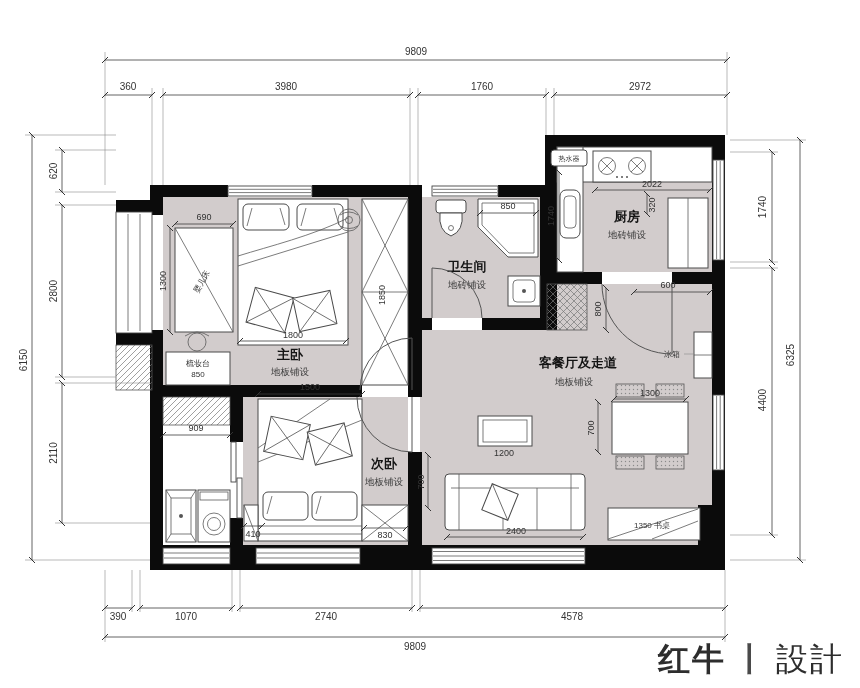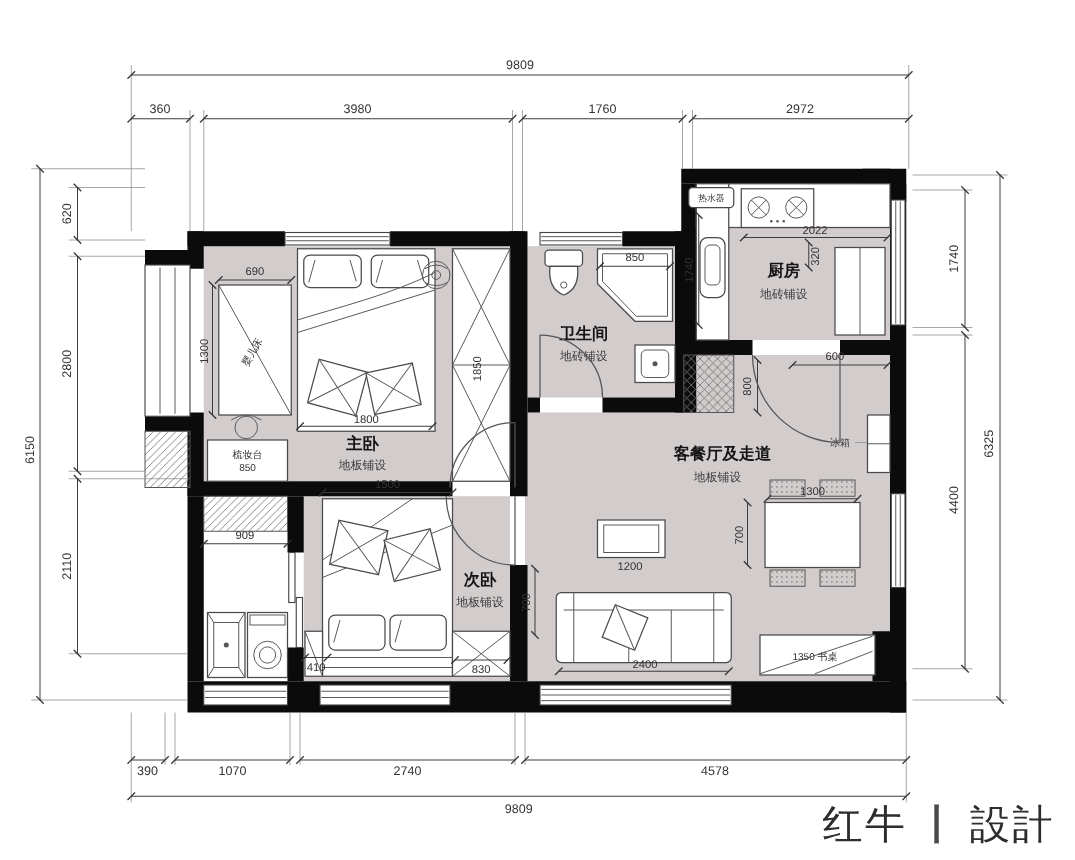--- a/index.html
+++ b/index.html
@@ -15,21 +15,21 @@
   .ext{stroke:#8a8a8a;stroke-width:0.6;fill:none;}
   .arc{fill:none;stroke:#555;stroke-width:1;}
   .dt{font-size:10px;text-anchor:middle;}
   .di{font-size:9px;text-anchor:middle;}
   .rn{font-size:13px;font-weight:bold;fill:#141414;text-anchor:middle;}
   .rf{font-size:9.5px;fill:#3b3b3b;text-anchor:middle;}
   .t8{font-size:8px;text-anchor:middle;fill:#333;}
   .t7{font-size:7px;text-anchor:middle;fill:#333;}
   .logo{position:absolute;right:16px;bottom:6px;font-size:32px;color:#2d2d2d;letter-spacing:2px;white-space:nowrap;}
   .logo .bar{color:#4a4a4a;margin:0 8px;font-weight:bold;}
-  .logo .brand{font-weight:normal;}
+  .logo .brand{font-weight:bold;}
 </style>
 </head>
 <body>
 
 <svg width="860" height="688" viewBox="0 0 860 688">
   <defs>
     <marker id="tick" markerUnits="userSpaceOnUse" markerWidth="9" markerHeight="9" refX="4.5" refY="4.5" orient="auto">
       <line x1="1.5" y1="7.5" x2="7.5" y2="1.5" stroke="#333" stroke-width="1"></line>
     </marker>
     <pattern id="hatch" width="6" height="6" patternUnits="userSpaceOnUse">

